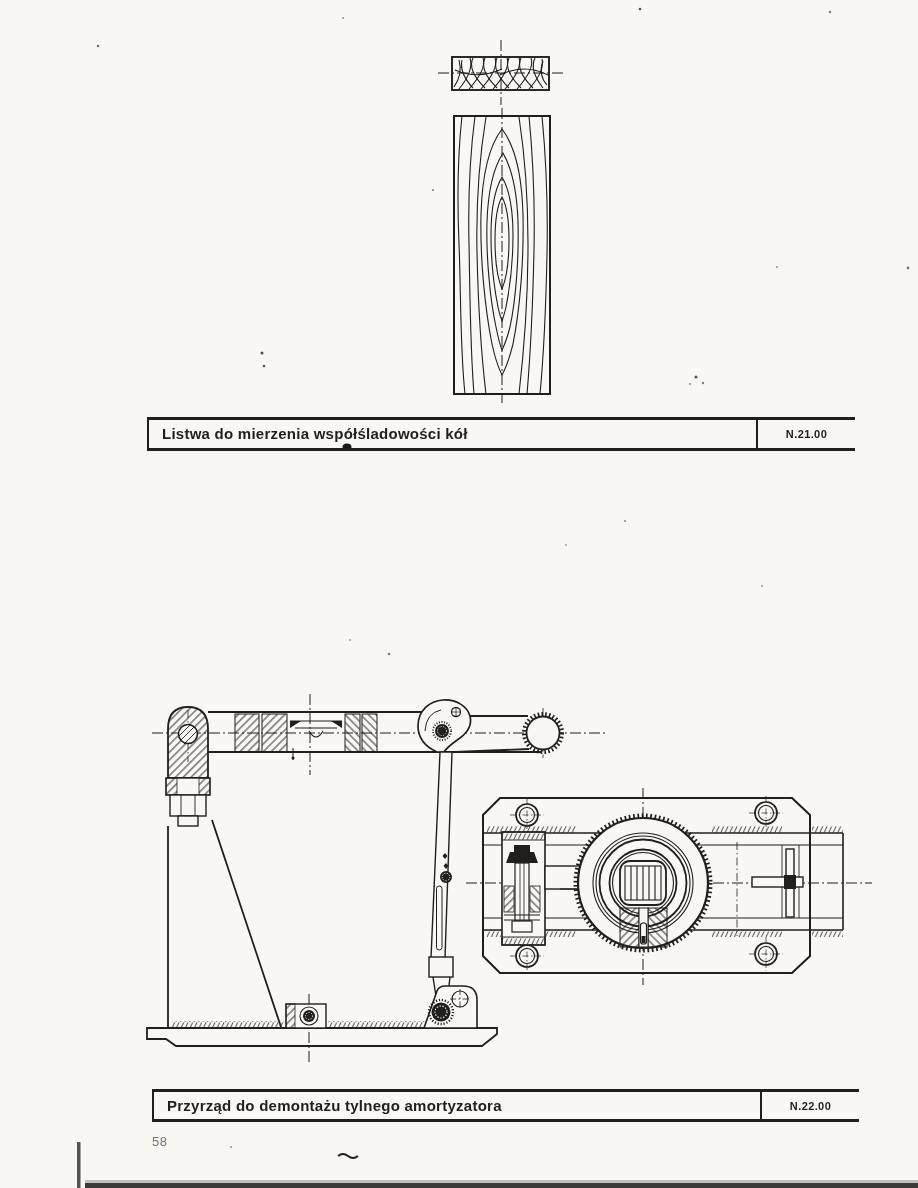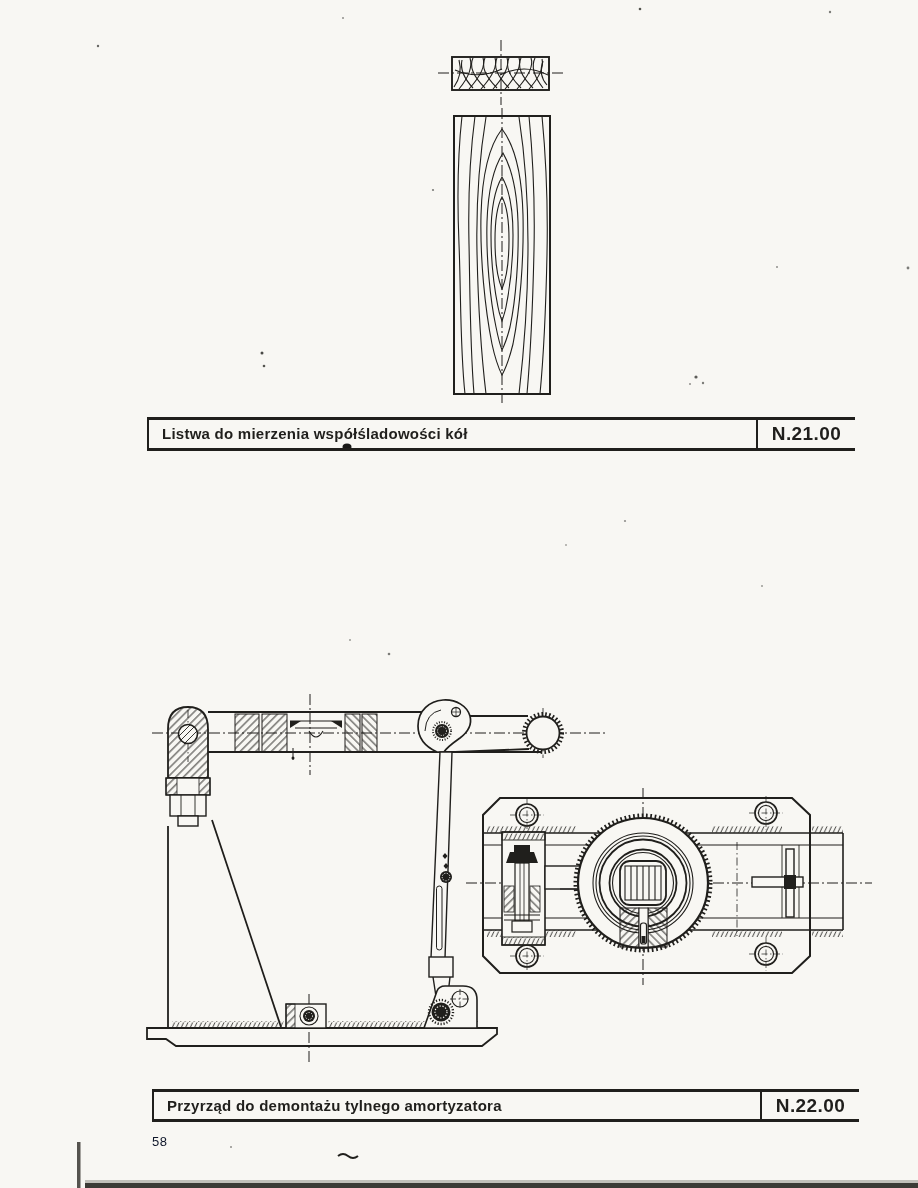--- a/index.html
+++ b/index.html
@@ -29,27 +29,27 @@
     flex:1;
     display:flex;align-items:center;
     padding:3px 8px 4px 13px;
     font-size:15px;font-weight:bold;letter-spacing:.25px;
     white-space:nowrap;
   }
   .tb-code{
     width:97px;
     border-left:2px solid var(--ink);
     display:flex;align-items:center;justify-content:center;
-    font-size:19px;font-weight:bold;letter-spacing:.4px;
+    font-size:11px;font-weight:bold;letter-spacing:.4px;
   }
   #titlebar-1{left:147px;top:417px;width:706px;height:28px;}
   #titlebar-2{left:152px;top:1089px;width:705px;height:27px;}
   .page-number{
     position:absolute;left:152px;top:1134px;
-    font-size:13px;letter-spacing:.5px;color:#0f172a;
+    font-size:13px;letter-spacing:.5px;color:#737373;
   }
 </style>
 </head>
 <body>
 
 <div class="page">
 
 <svg width="918" height="1188" viewBox="0 0 918 1188">
 <defs>
   <pattern id="h45" patternUnits="userSpaceOnUse" width="5.5" height="5.5" patternTransform="rotate(45)">

